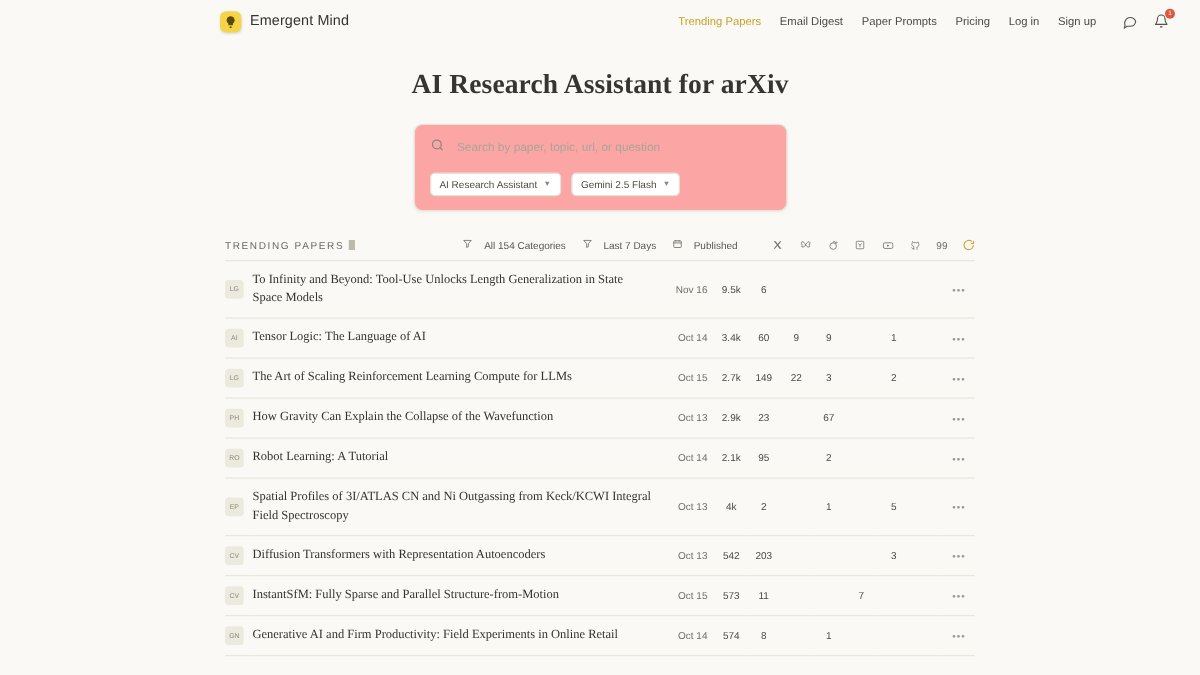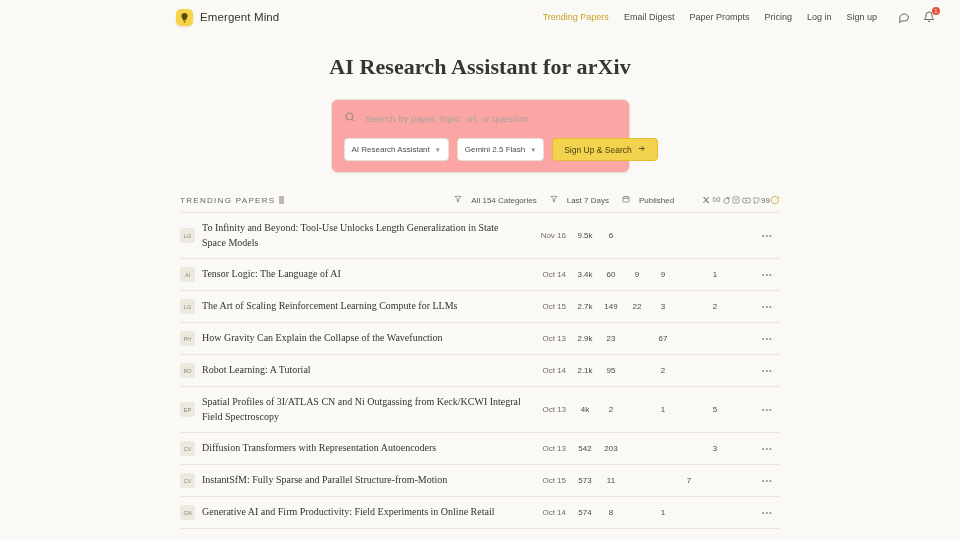--- a/index.html
+++ b/index.html
@@ -164,21 +164,21 @@
     vertical-align: -1px;
   }
   .filters { margin-left: auto; display: flex; align-items: center; gap: 13px; }
   .filter {
     display: flex; align-items: center; gap: 9px;
     font-size: 8px;
     font-family: "Liberation Sans", sans-serif;
     color: #5a574f;
     white-space: nowrap;
   }
-  .metric-icons { display: flex; align-items: center; margin-left: 14px; color: #6e6b62; }
+  .metric-icons { display: flex; align-items: center; gap: 12px; margin-left: 14px; color: #6e6b62; }
   .metric-icons .m { width: 10px; height: 10px; display:flex; align-items:center; justify-content:center; }
   .metric-icons .num { font-size: 8px; font-family: "Liberation Sans", sans-serif; }
 
   table.papers { width: 100%; border-collapse: collapse; }
   table.papers tr { border-top: 1px solid #eae6db; }
   table.papers tr:last-child { border-bottom: 1px solid #eae6db; }
   td { padding: 8px 0; vertical-align: middle; }
   .c-tag { width: 22px; }
   .tagbox {
     width: 15px; height: 15px;
@@ -256,28 +256,20 @@
     <input type="text" placeholder="Search by paper, topic, url, or question" style="">
   </div>
   <div class="controls-row">
     <div class="pill">
       <span>AI Research Assistant</span>
       <span class="caret">▼</span>
     </div>
     <div class="pill">
       <span>Gemini 2.5 Flash</span>
       <span class="caret">▼</span>
-    </div>
-    <div class="cta">
-      <span>Sign Up &amp; Search</span>
-      <span>
-        <svg width="9" height="9" viewBox="0 0 24 24" fill="none" stroke="#4a3f12" stroke-width="2.5">
-            <path d="M5 12h13M13 6l6 6-6 6"></path>
-          </svg>
-      </span>
     </div>
   </div>
 </div>
 
 <div class="trending">
   <div class="trending-head">
     <div class="trending-title">
       <span>TRENDING PAPERS</span><span class="sq"></span>
     </div>
     <div class="filters">

